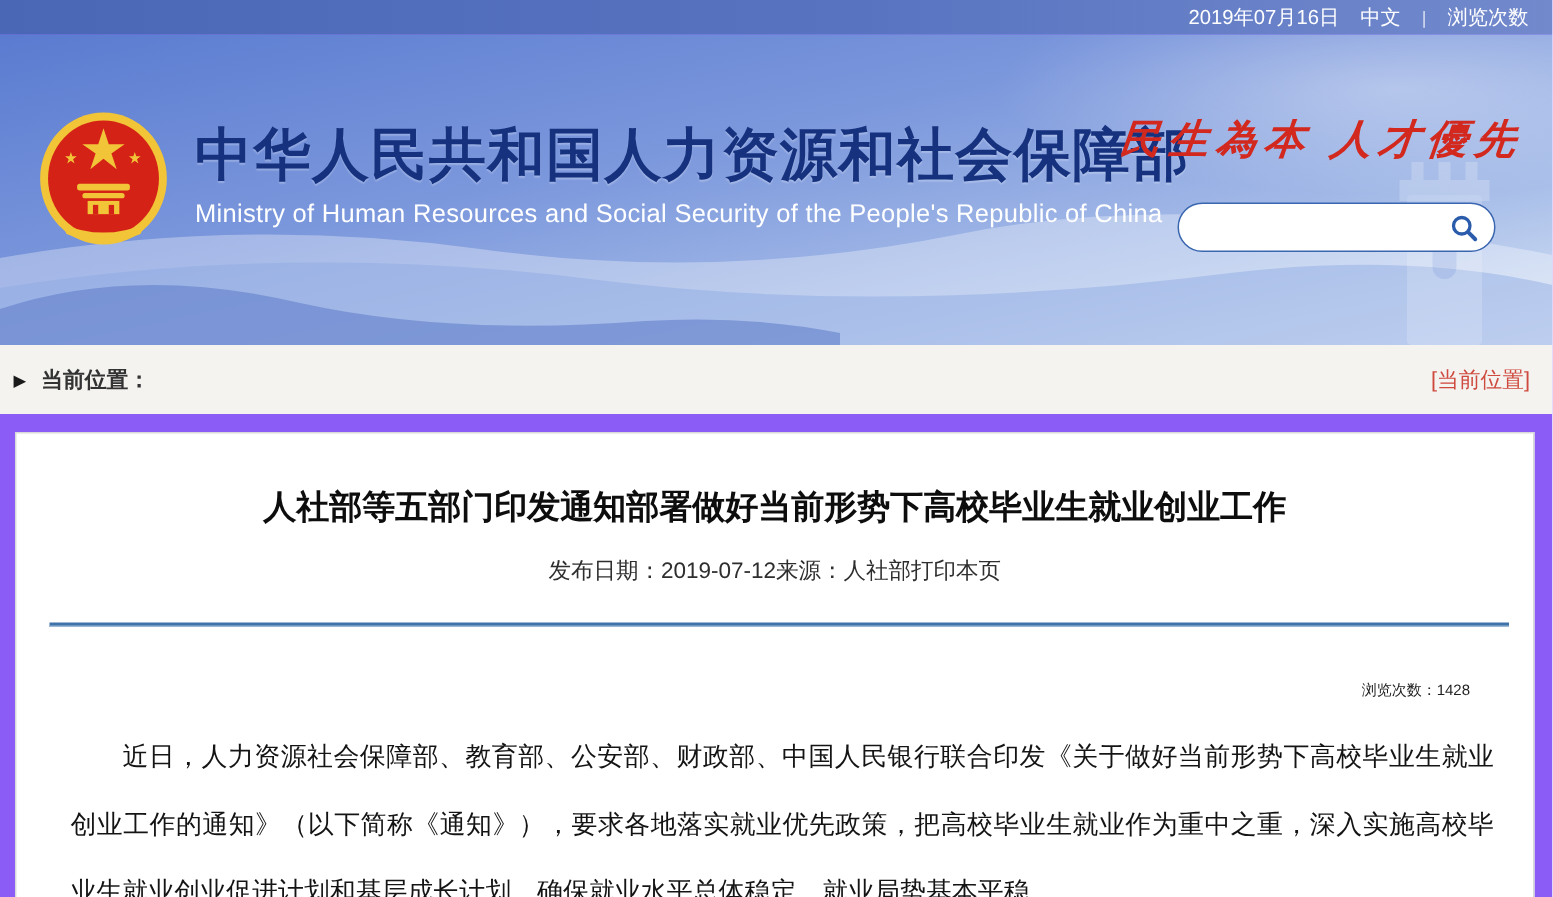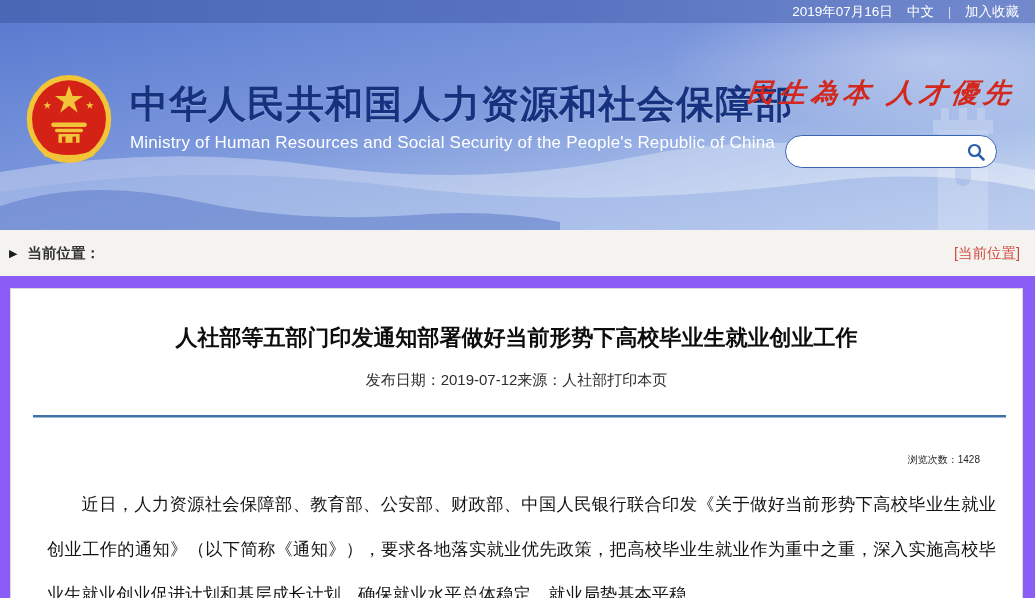--- a/index.html
+++ b/index.html
@@ -92,21 +92,21 @@
 </style>
 </head>
 <body>
 
 <div class="page">
 
   <div class="topbar">
     <span>2019年07月16日</span>
     <a>中文</a>
     <span class="sep">|</span>
-    <a>加入收藏</a>
+    <a>浏览次数</a>
   </div>
 
   <div class="header">
     <div class="clouds"></div>
 
     <svg class="mountains" viewBox="0 0 1035 120" preserveAspectRatio="none">
       <path d="M0,62 Q160,34 320,56 T640,46 T1035,60 L1035,120 0,120 Z" fill="rgba(255,255,255,0.32)"></path>
       <path d="M0,82 Q200,50 410,78 Q600,100 820,72 Q940,58 1035,80 L1035,120 0,120 Z" fill="rgba(140,168,226,0.45)"></path>
       <path d="M0,96 Q90,66 200,92 Q300,114 430,104 Q500,100 560,112 L560,120 0,120 Z" fill="rgba(92,122,200,0.55)"></path>
     </svg>

